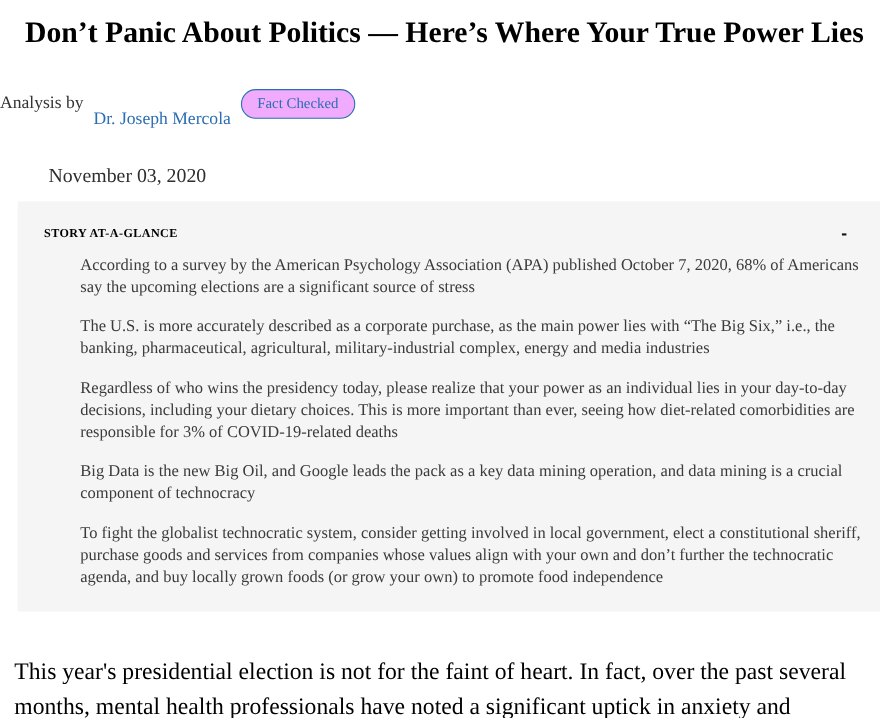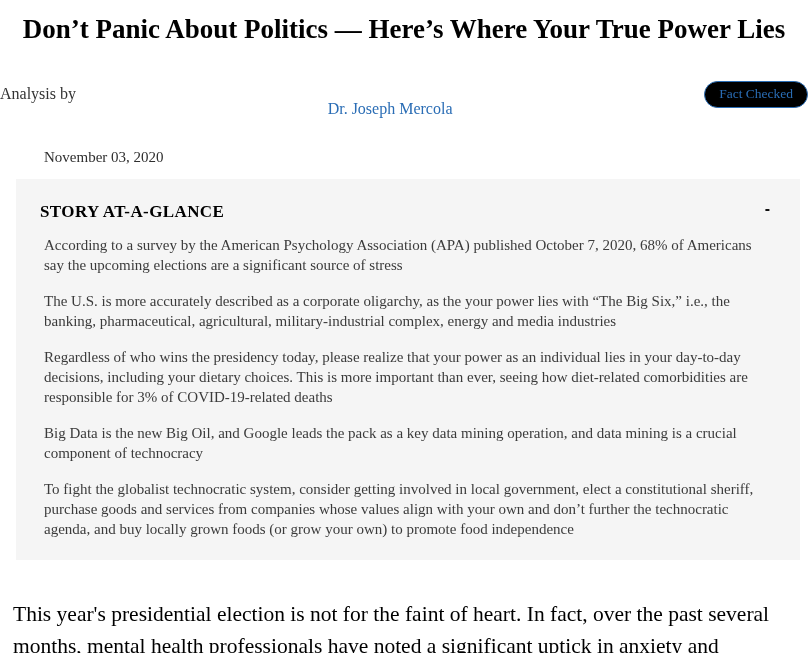--- a/index.html
+++ b/index.html
@@ -20,73 +20,73 @@
     margin: 13px 18px 12px;
     font-size: 27px;
     font-weight: bold;
     text-align: center;
     line-height: 1.22;
     color: var(--ink);
   }
   .byline {
     margin-top: 25px;
     display: flex;
-    justify-content: space-between;
+    justify-content: flex-start;
     align-items: center;
     gap: 9px;
     font-size: 16px;
     color: #333333;
   }
   .author-link {
     color: var(--link-blue);
     text-decoration: none;
     cursor: pointer;
     margin-top: 29px;
   }
   .fact-badge {
     display: inline-flex;
     align-items: center;
     border: 1.5px solid var(--link-blue);
     color: var(--link-blue);
     border-radius: 14px;
     padding: 4px 14px 5px;
     font-size: 13.5px;
     cursor: pointer;
-    background: #000000;
+    background: #f0abfc;
   }
   .date {
     margin: 31px 0 0 44px;
-    font-size: 15px;
+    font-size: 18px;
     color: #2e2e2e;
   }
   .glance {
     position: relative;
     background: var(--glance-bg);
     margin: 13px 8px 0 16px;
     padding: 23px 30px 5px 24px;
   }
   .glance-heading {
     margin: 0 0 13px 0;
-    font-size: 17px;
+    font-size: 11px;
     font-weight: bold;
     letter-spacing: 0.4px;
     color: var(--ink);
   }
   .glance-toggle {
     position: absolute;
     top: 22px;
     right: 30px;
     font-size: 16px;
     font-weight: bold;
     line-height: 16px;
     color: #111111;
     cursor: pointer;
     font-family: "Liberation Sans", sans-serif;
   }
-  .glance-list { margin-left: 4px; width: 714px; }
+  .glance-list { margin-left: 33px; width: 714px; }
   .glance-item {
     margin: 0 0 16px 0;
     font-size: 15px;
     line-height: 20px;
     color: var(--glance-text);
   }
   .body-par {
     margin: 38px 12px 0 13px;
     width: 782px;
     font-size: 21.5px;
@@ -105,20 +105,20 @@
   <span class="fact-badge">Fact Checked</span>
 </div>
 
 <div class="date">November 03, 2020</div>
 
 <section class="glance">
   <h2 class="glance-heading">STORY AT-A-GLANCE</h2>
   <span class="glance-toggle">-</span>
   <div class="glance-list">
     <p class="glance-item">According to a survey by the American Psychology Association (APA) published October 7, 2020, 68% of Americans say the upcoming elections are a significant source of stress</p>
-    <p class="glance-item">The U.S. is more accurately described as a corporate oligarchy, as the your power lies with “The Big Six,” i.e., the banking, pharmaceutical, agricultural, military-industrial complex, energy and media industries</p>
+    <p class="glance-item">The U.S. is more accurately described as a corporate purchase, as the main power lies with “The Big Six,” i.e., the banking, pharmaceutical, agricultural, military-industrial complex, energy and media industries</p>
     <p class="glance-item">Regardless of who wins the presidency today, please realize that your power as an individual lies in your day-to-day decisions, including your dietary choices. This is more important than ever, seeing how diet-related comorbidities are responsible for 3% of COVID-19-related deaths</p>
     <p class="glance-item">Big Data is the new Big Oil, and Google leads the pack as a key data mining operation, and data mining is a crucial component of technocracy</p>
     <p class="glance-item">To fight the globalist technocratic system, consider getting involved in local government, elect a constitutional sheriff, purchase goods and services from companies whose values align with your own and don’t further the technocratic agenda, and buy locally grown foods (or grow your own) to promote food independence</p>
   </div>
 </section>
 
 <p class="body-par">This year's presidential election is not for the faint of heart. In fact, over the past several months, mental health professionals have noted a significant uptick in anxiety and emotional distress related directly to today’s elections.</p>
 
 </body></html>

